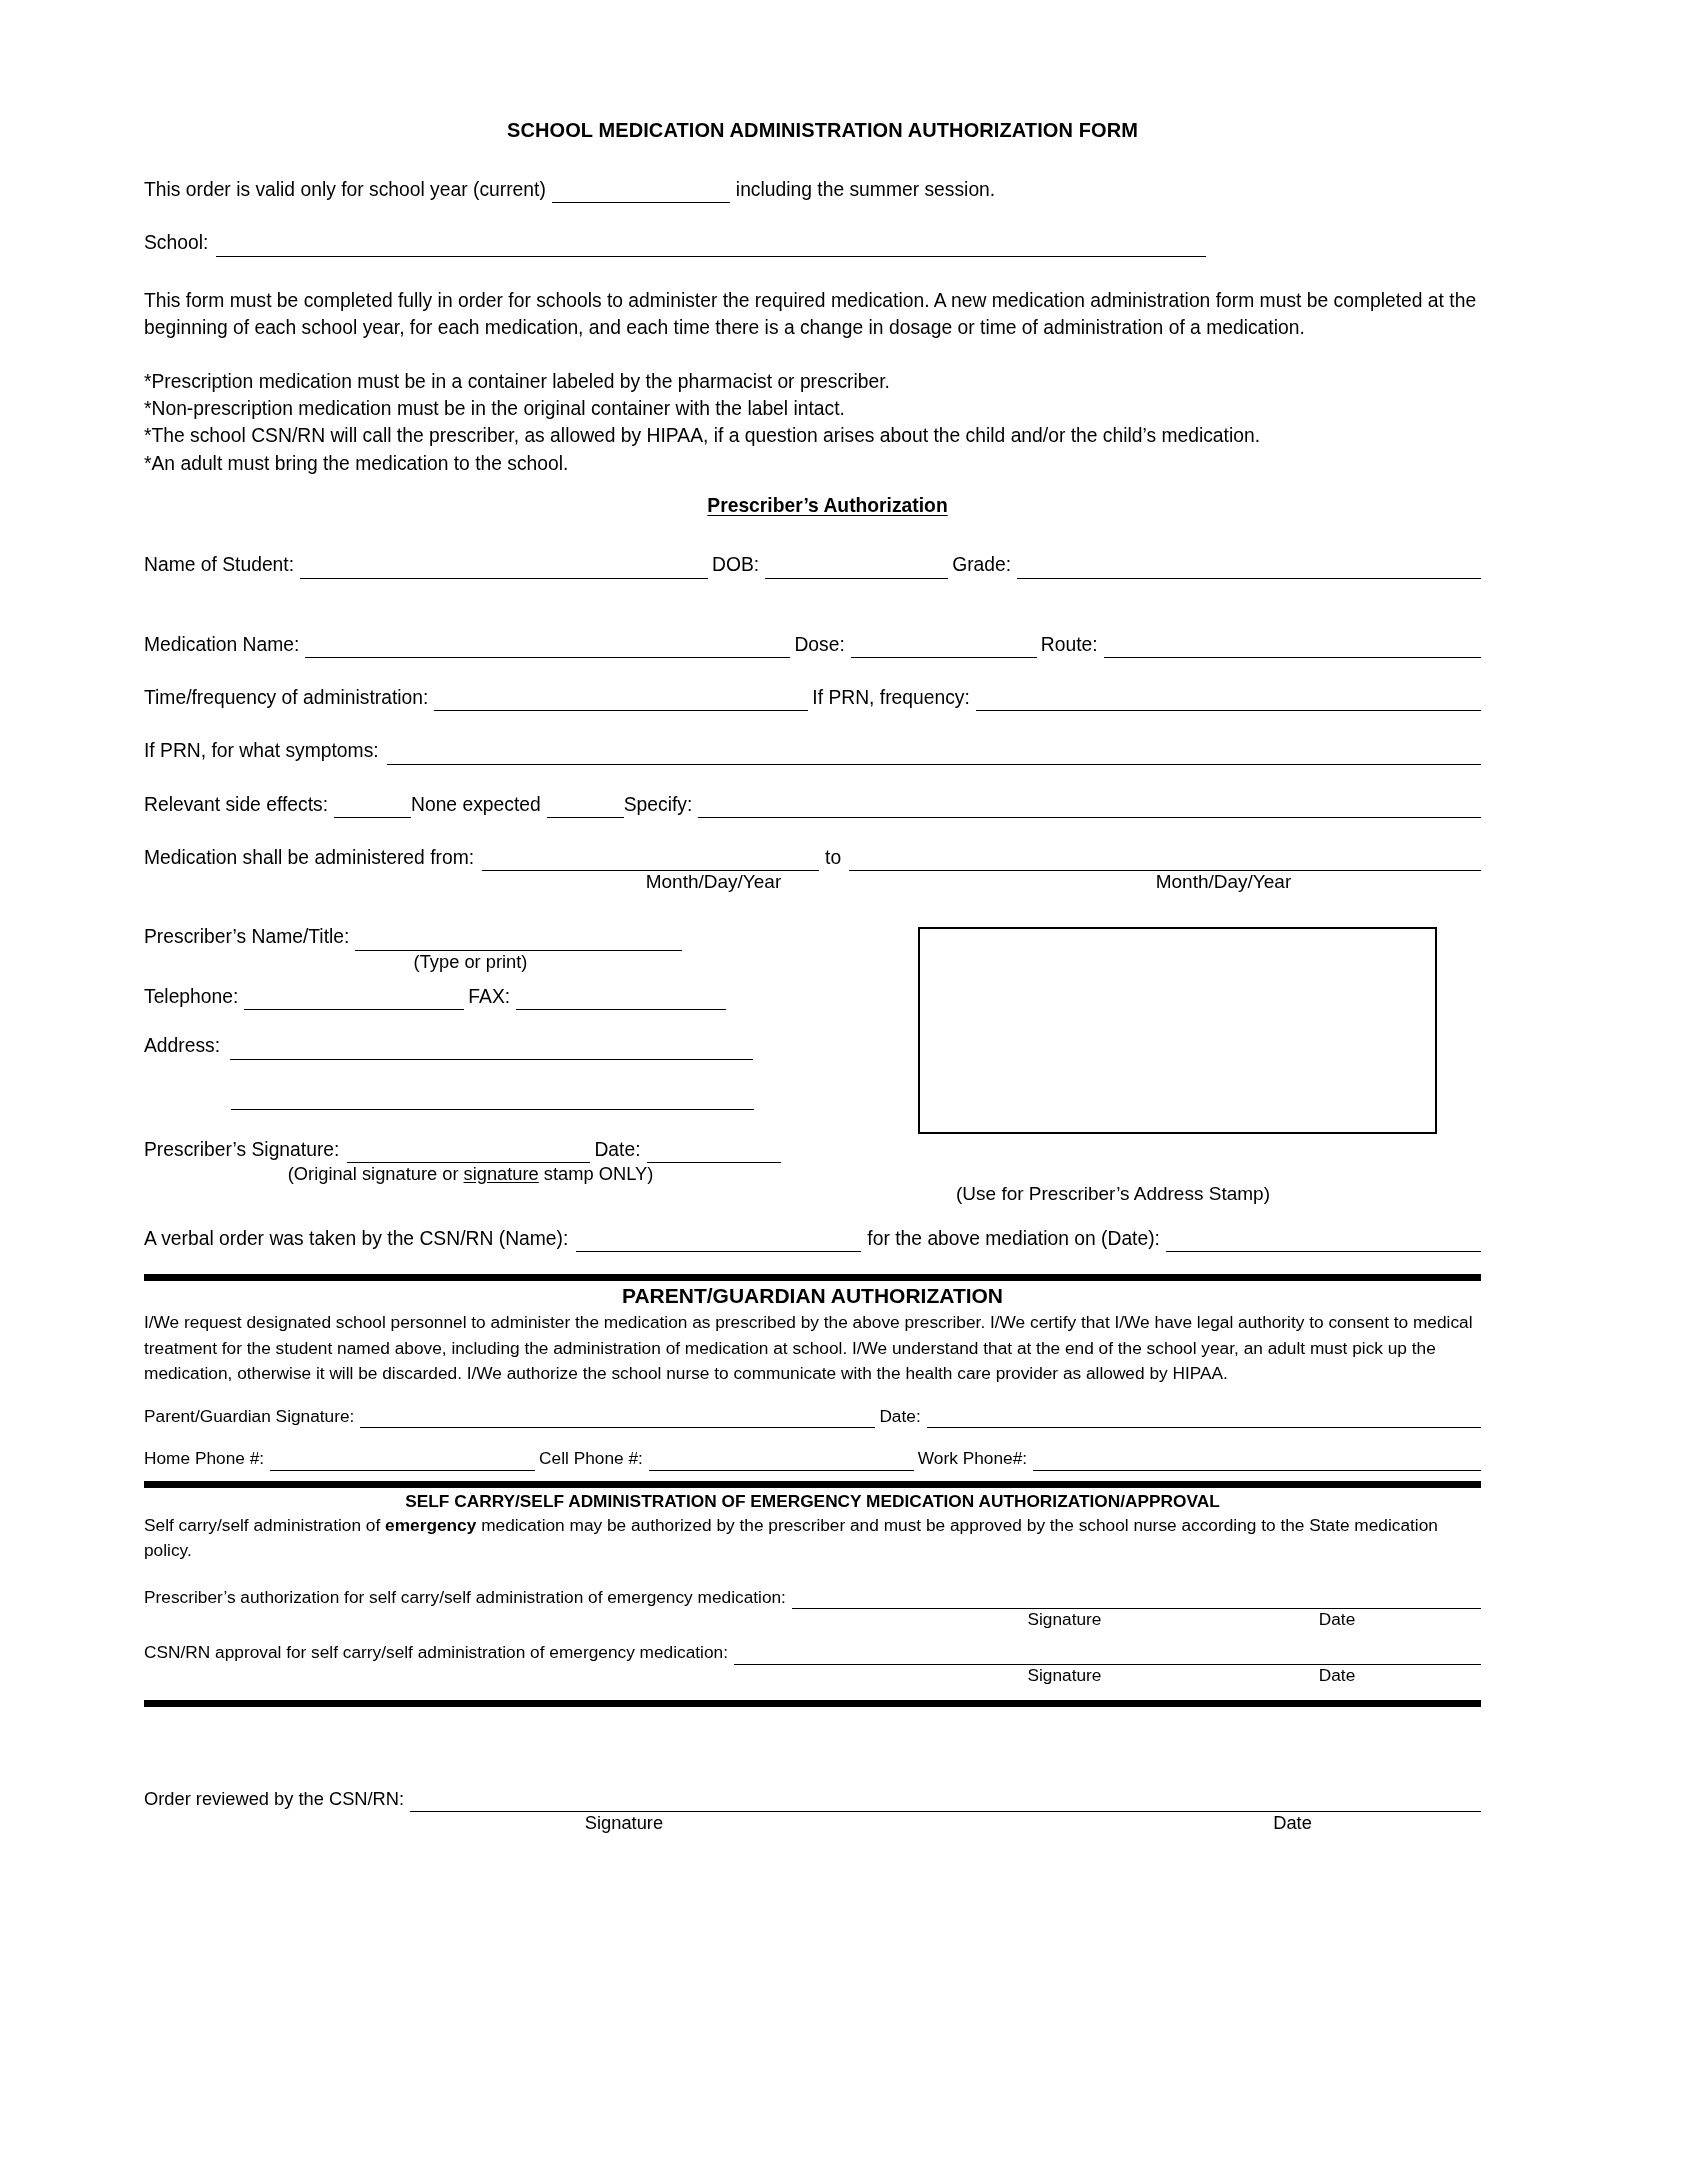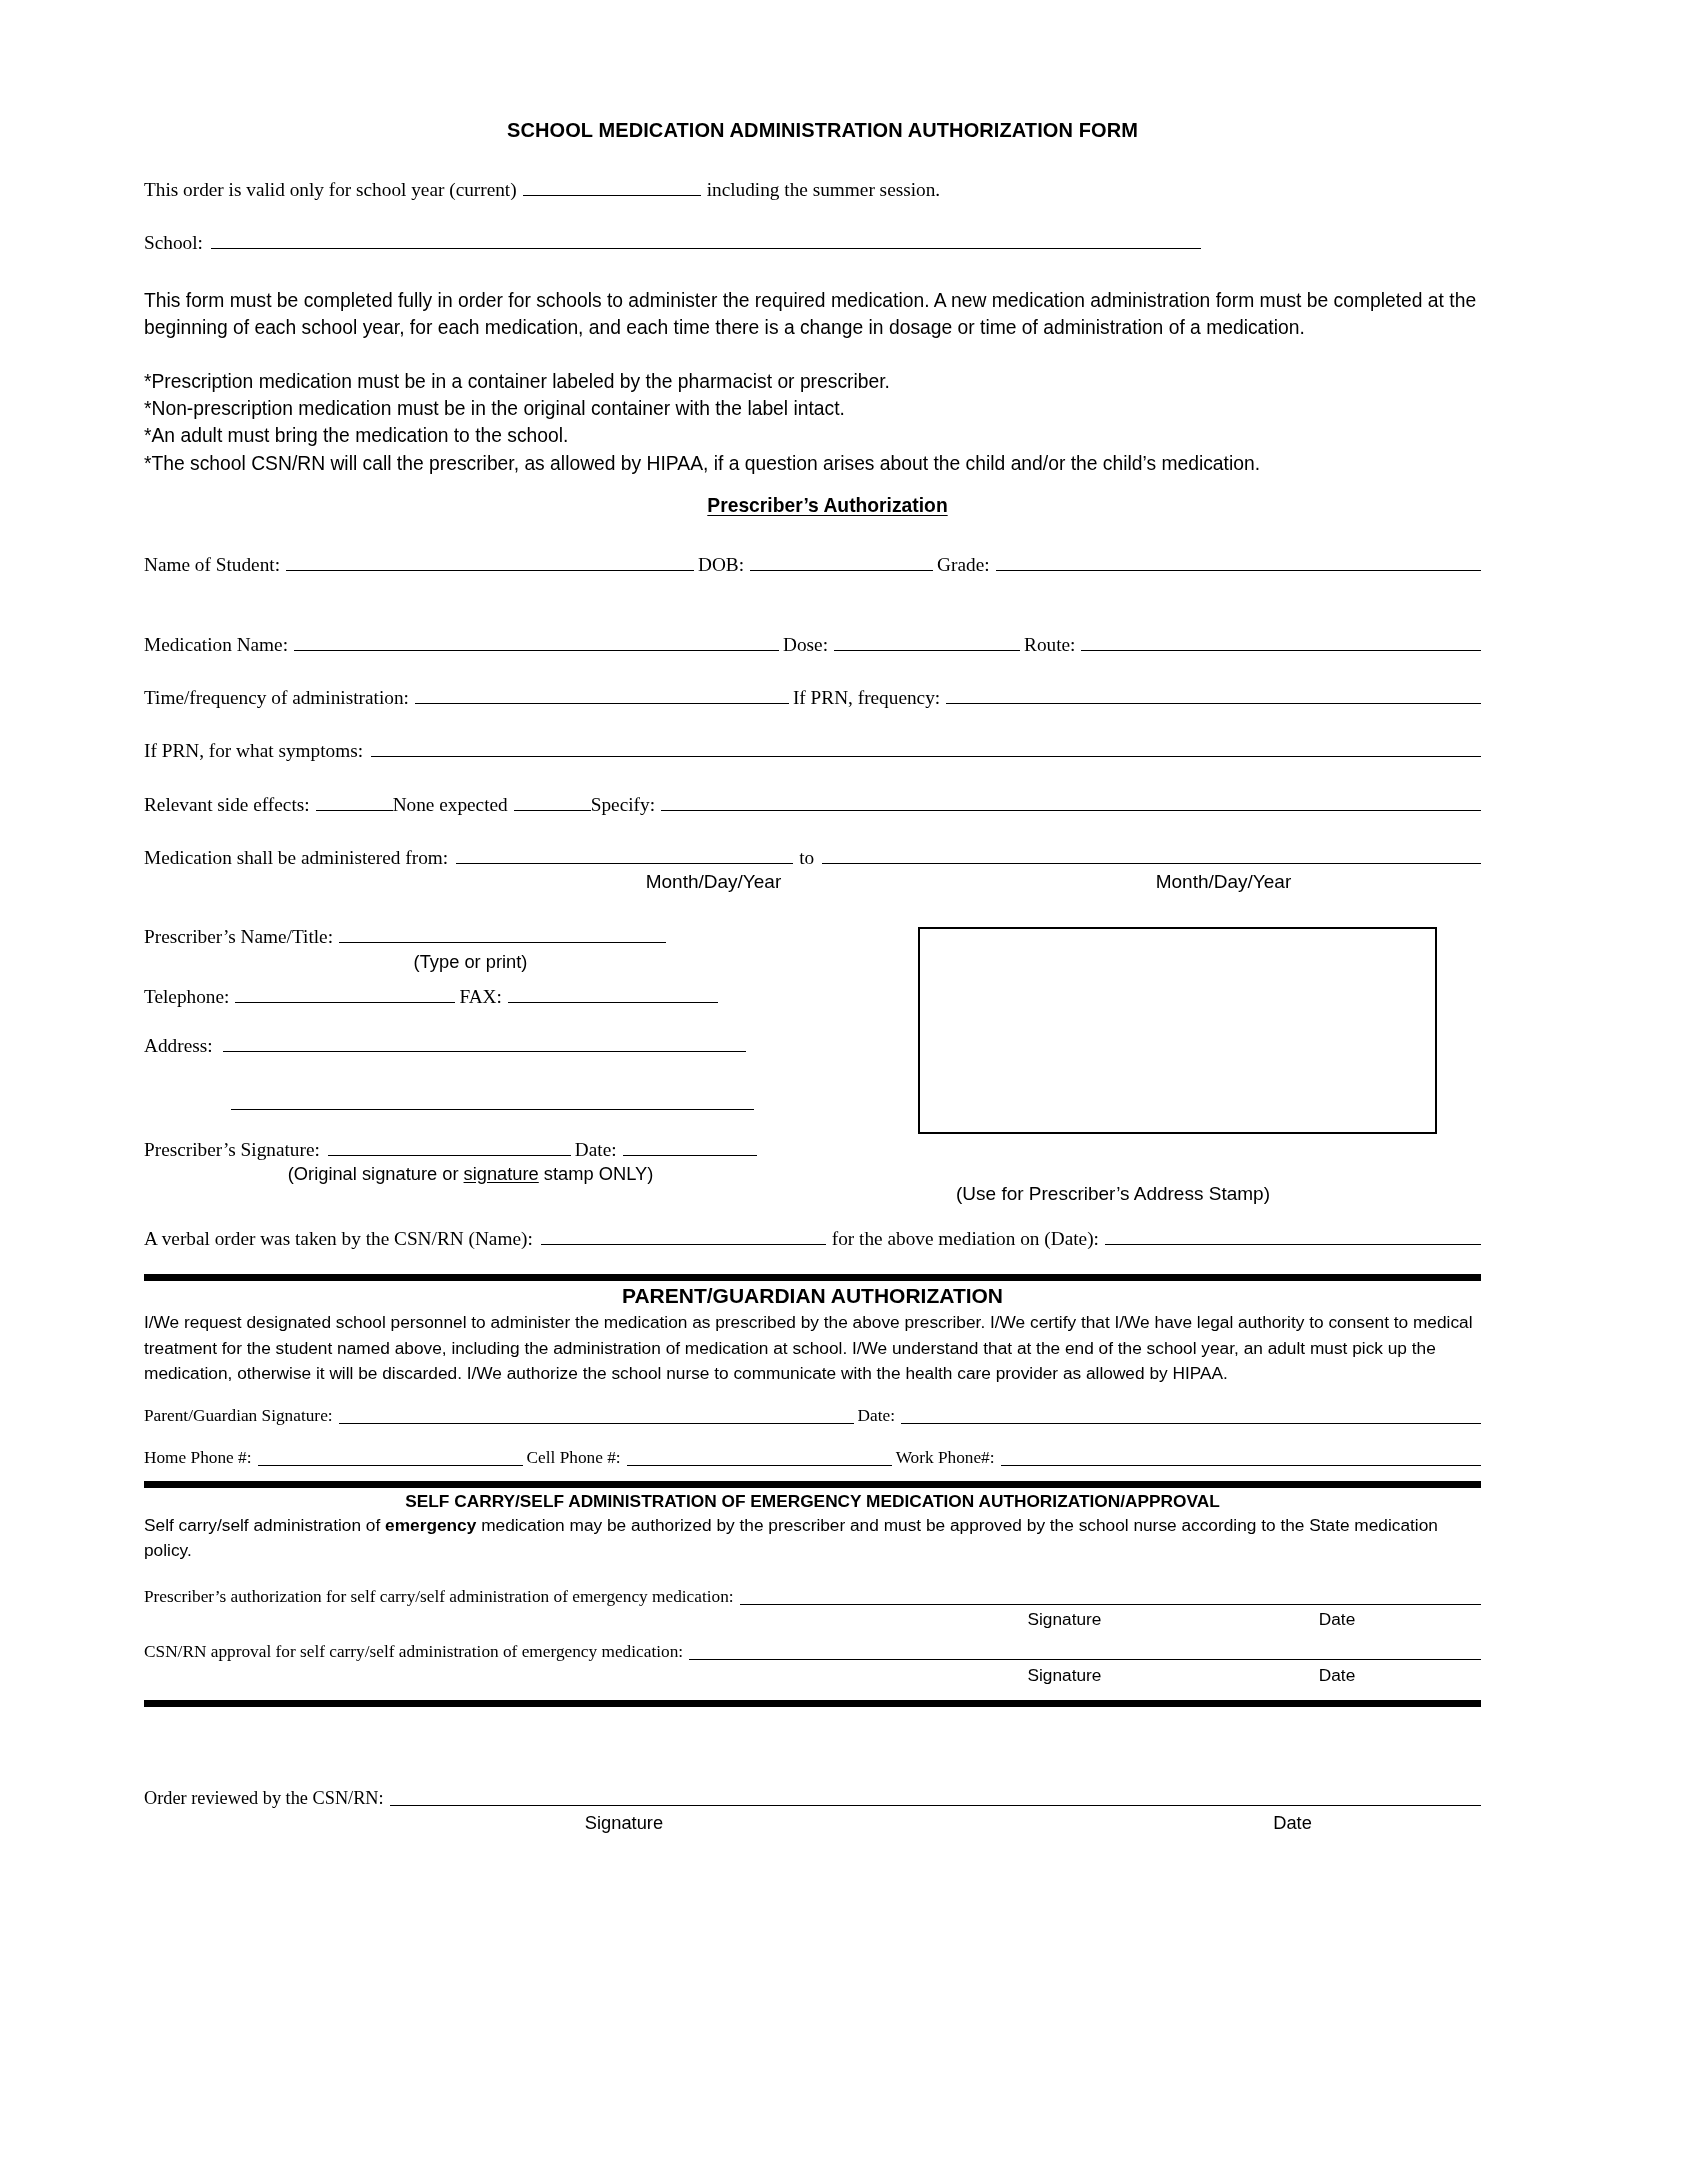--- a/index.html
+++ b/index.html
@@ -32,22 +32,21 @@
     font-size: 20px;
     letter-spacing: 0.1px;
     margin: 0 0 0 0;
     padding-left: 20px;
   }
   .line-row {
     font-size: 19.3px;
     line-height: 1.42;
     white-space: nowrap;
     display: flex;
-    align-items: flex-start;
-    font-family: Liberation Serif, serif;
+    align-items: flex-end;
   }
   .para {
     font-size: 19.3px;
     line-height: 1.42;
   }
   .para-sm {
     font-size: 17.3px;
     line-height: 1.45;
   }
   .fill {
@@ -148,22 +147,22 @@
     </div>
 
     <div class="spacer-30"></div>
 
     <div class="para">This form must be completed fully in order for schools to administer the required medication.  A new medication administration form must be completed at the beginning of each school year, for each medication, and each time there is a change in dosage or time of administration of a medication.</div>
 
     <div class="spacer-26"></div>
 
     <div class="para">*Prescription medication must be in a container labeled by the pharmacist or prescriber.</div>
     <div class="para">*Non-prescription medication must be in the original container with the label intact.</div>
+    <div class="para">*The school CSN/RN will call the prescriber, as allowed by HIPAA, if a question arises about the child and/or the child’s medication.</div>
     <div class="para">*An adult must bring the medication to the school.</div>
-    <div class="para">*The school CSN/RN will call the prescriber, as allowed by HIPAA, if a question arises about the child and/or the child’s medication.</div>
 
     <div class="spacer-18"></div>
 
     <div class="section-head-underline">
       <span class="u">Prescriber’s Authorization</span>
     </div>
 
     <div class="spacer-34"></div>
 
     <div class="line-row">

